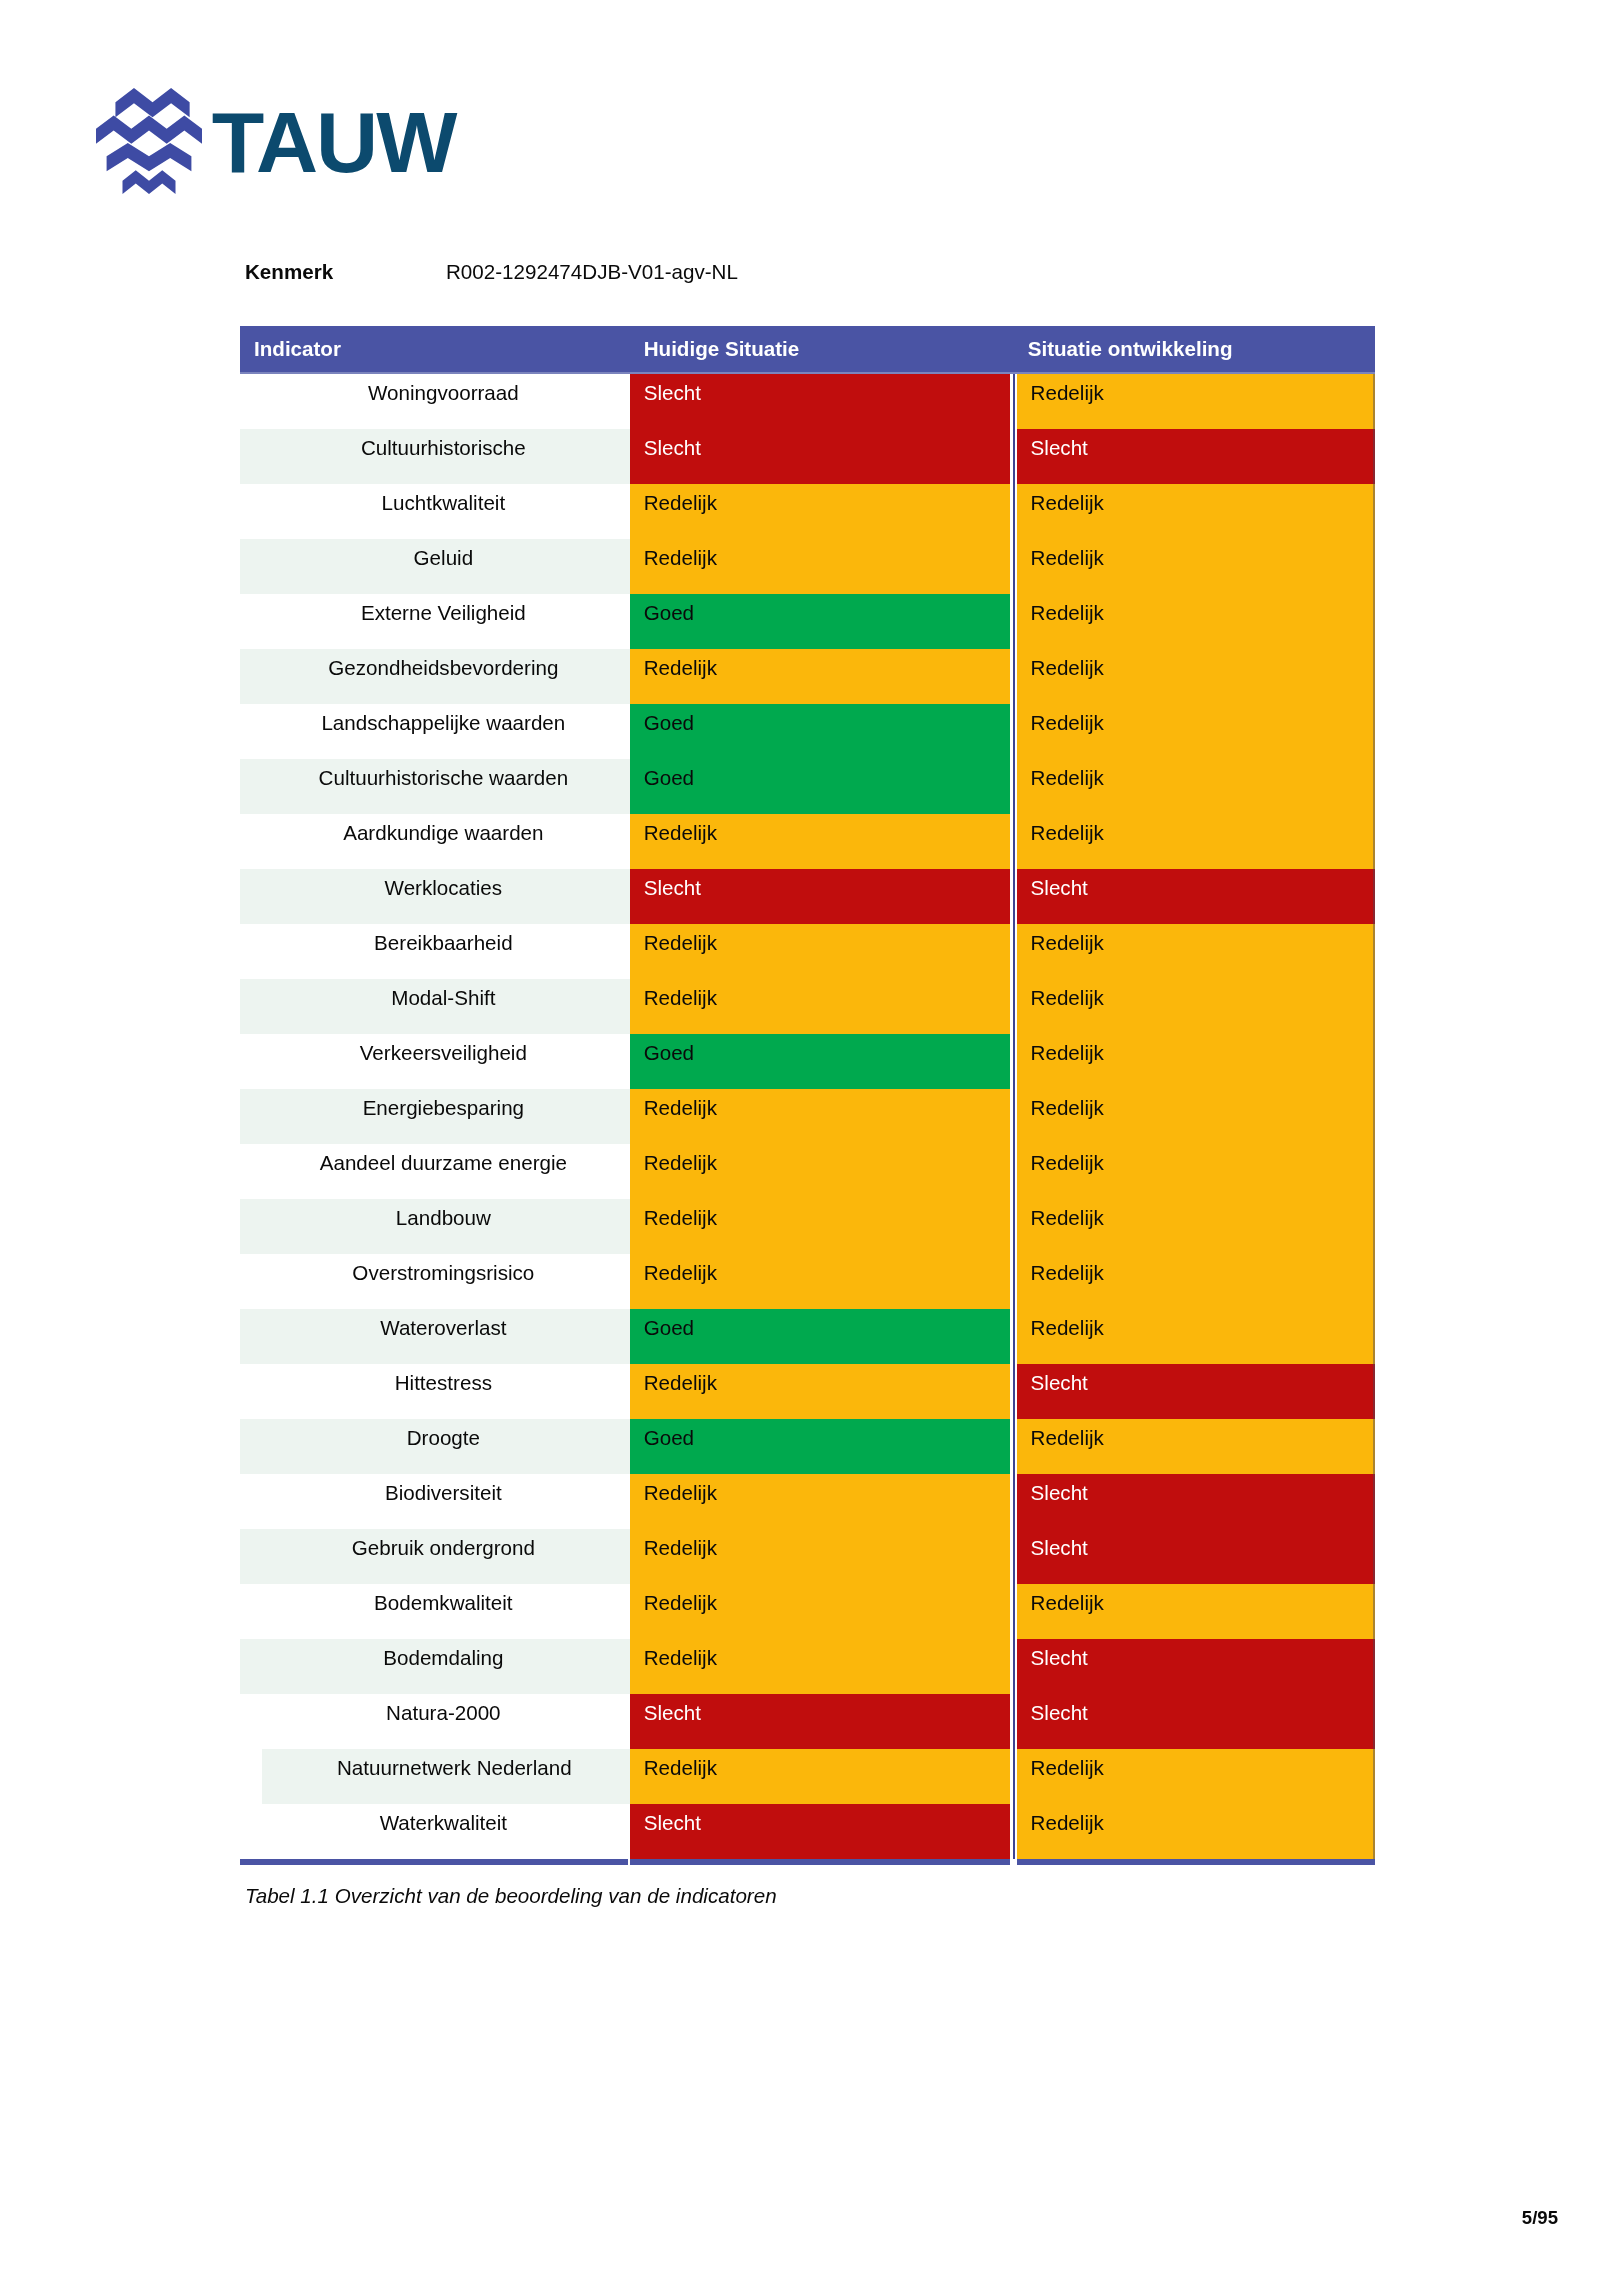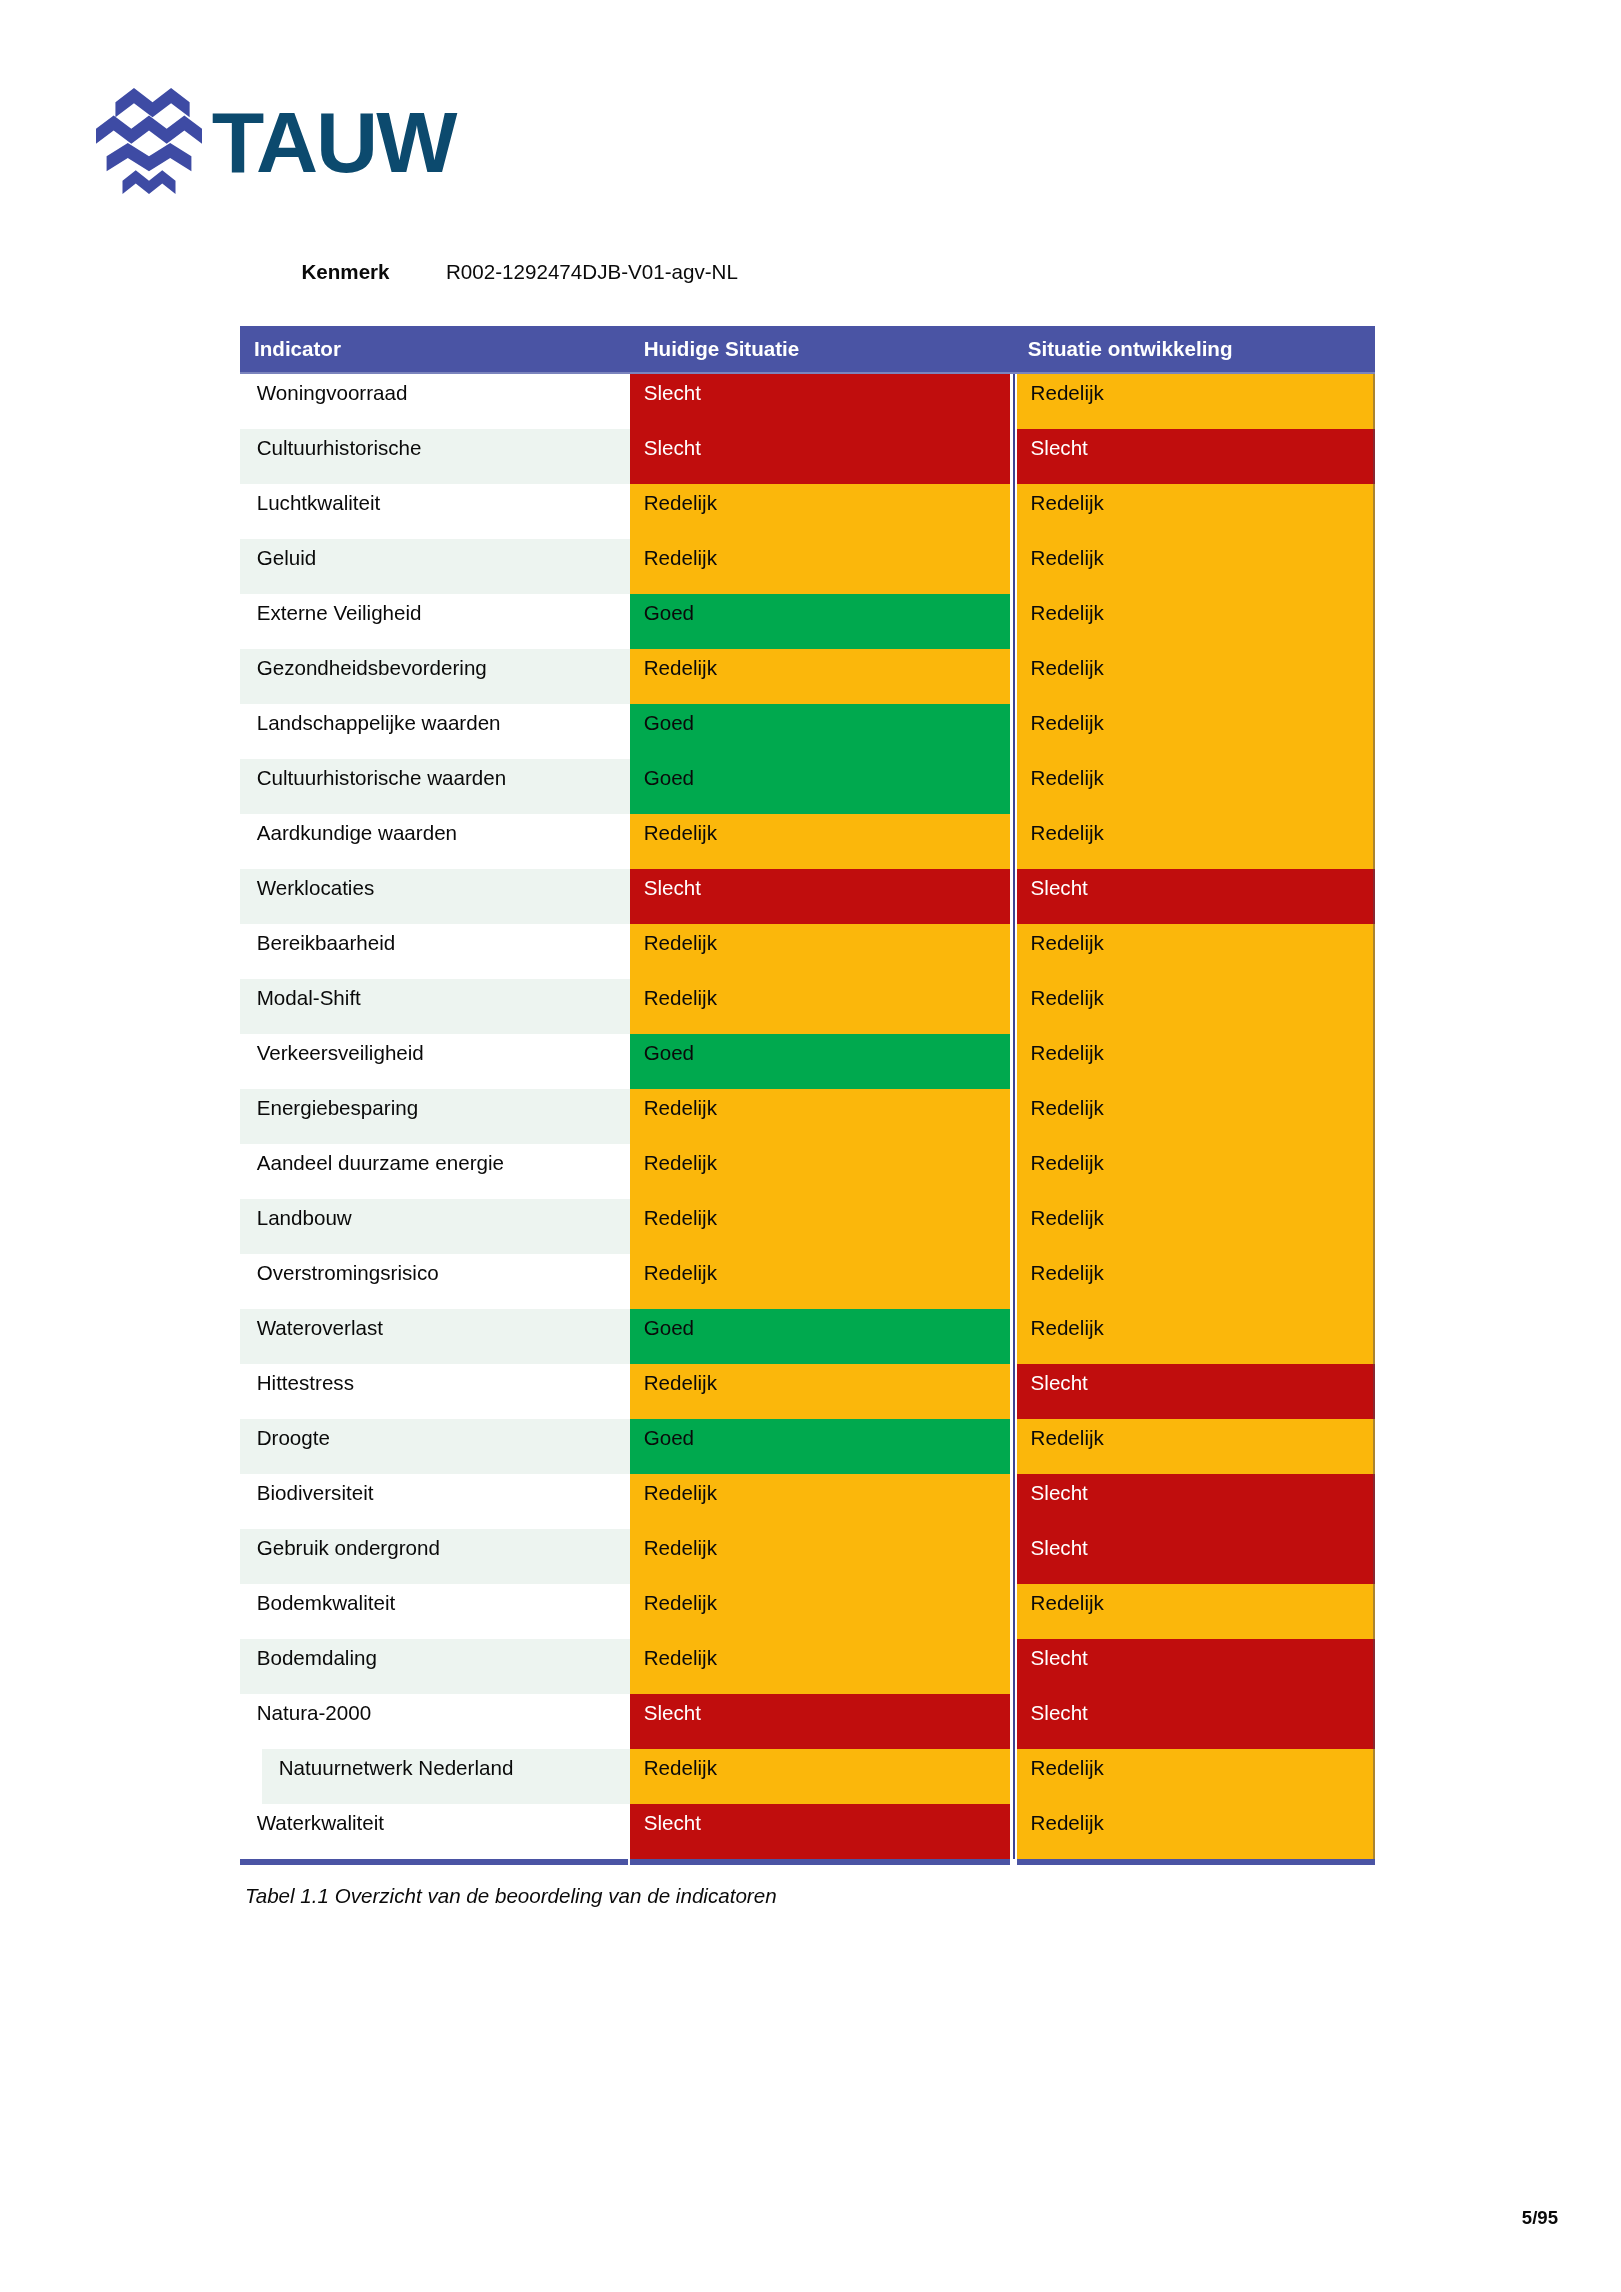--- a/index.html
+++ b/index.html
@@ -10,36 +10,36 @@
     overflow:hidden;
   }
 
   
   .logo { position:absolute; left:96px; top:82px; display:flex; align-items:center; gap:9.8px; }
   .logo-icon svg { width:106px; height:120px; display:block; }
   .logo-text { font-size:86px; font-weight:bold; letter-spacing:-2px; line-height:1; }
 
   
   .kenmerk { position:absolute; left:245px; top:260px; display:flex; font-size:20.6px; }
-  .kenmerk-label { font-weight:bold; width:201px;text-align:center; }
+  .kenmerk-label { font-weight:bold; width:201px; }
 
   
   .assessment-table { position:absolute; left:240px; top:326px; width:1135px; }
   .t-header {
     display:grid; grid-template-columns:390px 384px 361px;
     height:48px; align-items:center;
     color:#ffffff; font-weight:bold; font-size:20.6px;
     border-bottom:2px solid #7b84bd; box-sizing:border-box;
   }
   .t-header .hcell { padding-left:13.7px; }
   .t-header .hcell:first-child { padding-left:14px; }
 
   .t-row { display:grid; grid-template-columns:390px 380px 6.9px 358px; height:55px; }
   .cell { box-sizing:border-box; padding:6.9px 0 0 13.7px; font-size:20.6px; line-height:23.5px; overflow:hidden; }
-  .cell-indicator { background:#ffffff; padding-left:16.7px; }
+  .cell-indicator { background:#ffffff; padding-left:16.7px;text-align:center; }
   .cell-gap { background:#ffffff; position:relative; }
   .cell-gap::after { content:""; position:absolute; left:2.9px; top:0; bottom:0; width:2px; background:#3f4490; }
   .cell-autonome { border-right:2px solid rgba(70,70,90,0.45); }
 
   .t-bottom { display:grid; grid-template-columns:388px 2px 380px 6.9px 358px; height:5.9px; }
   .t-bottom .seg-blank { background:#ffffff; }
 
   
   .table-caption { position:absolute; left:245px; top:1884px; font-size:20.6px; font-style:italic; }
   .page-number { position:absolute; right:63px; top:2207px; font-size:18.6px; font-weight:bold; }

